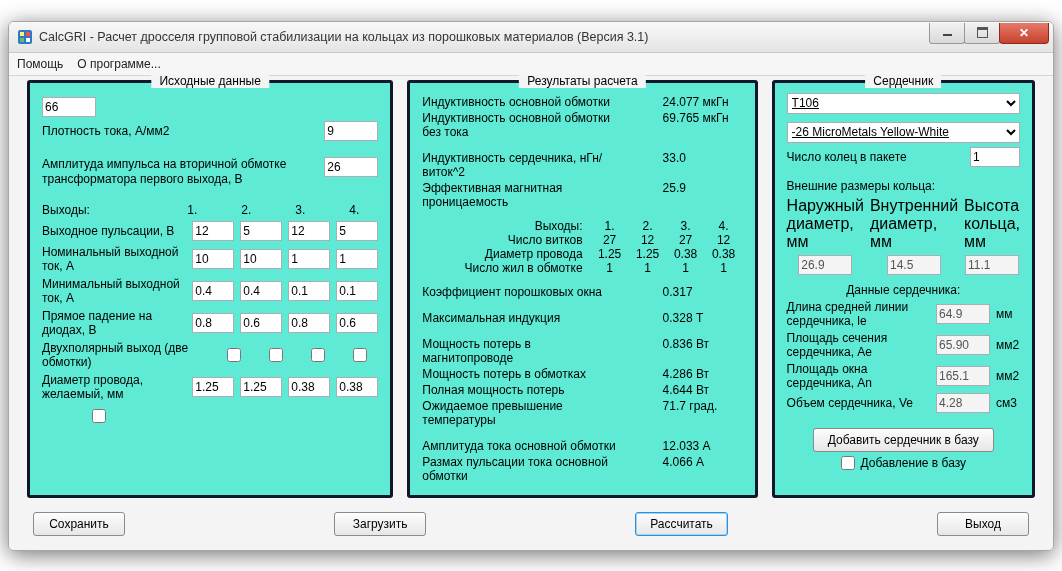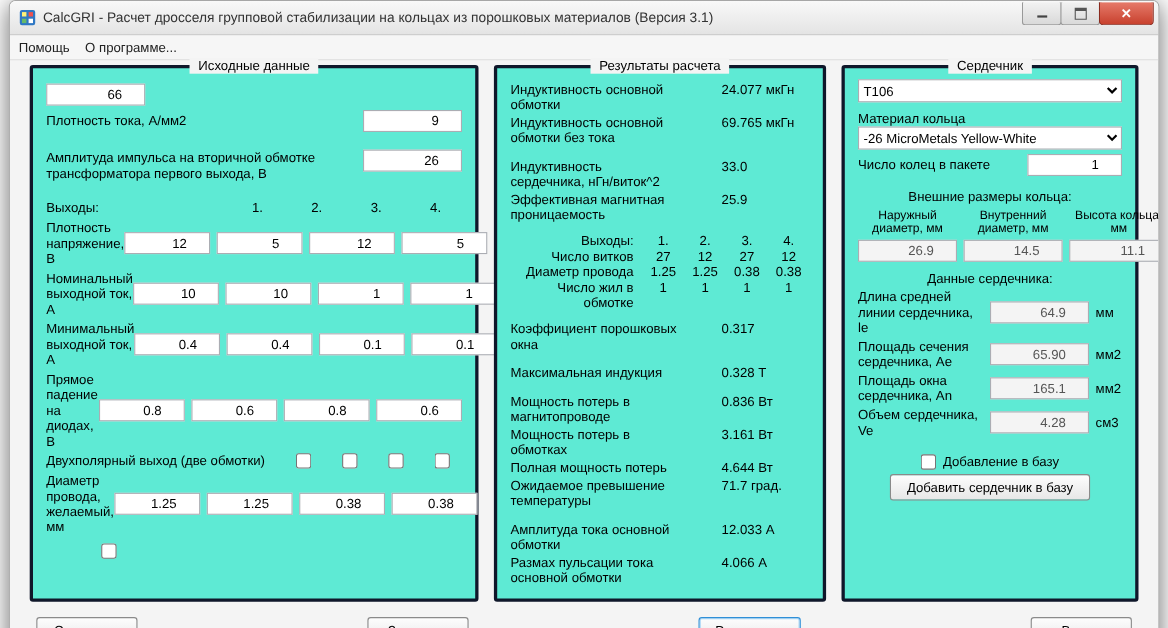--- a/index.html
+++ b/index.html
@@ -17,45 +17,45 @@
   .menubar { height:22px; border-bottom:1px solid #d6d6d6; display:flex; align-items:center; padding:0 8px; gap:14px; background:#f6f6f6; color:#222; }
   .client { padding:4px 18px 14px; background:#f4f4f4; }
   .columns { display:flex; gap:14px; }
   .panel { border:3px solid #0f172a; border-radius:3px; padding:10px 12px 10px; position:relative; background:#5eead4; }
   .panel-title { position:absolute; top:-9px; left:50%; transform:translateX(-50%); background:#f4f4f4; padding:0 8px; color:#000; }
   .col1 { width:378px; }
   .col2 { width:360px; }
   .col3 { width:240px; }
   .row { display:flex; align-items:center; margin:4px 0; }
   .lbl { flex:1; }
-  input.txt { width:48px; height:18px; border:1px solid #abadb3; background:#fff; text-align:right; font:inherit; padding:0 20px; }
+  input.txt { width:48px; height:18px; border:1px solid #abadb3; background:#fff; text-align:left; font:inherit; padding:0 2px; }
   input.txt.ro { background:#f4f4f4; color:#555; }
   input.chk { width:14px; height:14px; margin:0; }
   .grid-hdr { display:flex; }
   .grid-hdr .lbl { flex:1; }
   .cells { display:flex; gap:6px; }
   .cells span.h { width:48px; text-align:center; }
   .cells input.txt { width:36px; }
   .cells .chkwrap { width:36px; display:flex; justify-content:center; }
   .spacer { height:8px; }
   .chk-row { display:flex; align-items:center; gap:6px; margin:8px 0 0 50px; }
 
   .results-line { display:flex; margin:2px 0;gap:40px; }
   .results-line .k { flex:1; }
   .results-line .v { width:80px; }
   .res-cells { display:flex; }
   .res-cells span { width:38px; text-align:center; }
   .res-cells .lead { flex:1; text-align:right; padding-right:8px; }
 
-  select { width:100%; height:21px; border:1px solid #abadb3; background:#fff; font:inherit; }
+  select { width:100%; height:21px; border:1px solid #abadb3; background:#fff; font:inherit;text-decoration:underline; }
   .inline-right input.txt { width:44px; }
 
   .ext-sizes { display:flex; justify-content:space-between; gap:6px; margin:4px 0 8px; }
   .ext-col { display:flex; flex-direction:column; align-items:center; gap:4px; }
-  .ext-col span { text-align:center; font-size:11px; }
+  .ext-col span { text-align:left; font-size:16px; }
 
   .core-line { display:flex; align-items:center; margin:3px 0; gap:6px; }
   .core-line .k { flex:1; }
   .core-line input.txt { width:48px; }
   .core-line .u { width:24px; }
 
   .bot-btns { display:flex; justify-content:space-between; margin-top:14px; padding:0 6px;gap:36px; }
   button.ui { min-width:92px; height:24px; background:linear-gradient(#fdfdfd,#e7e7e7); border:1px solid #8a8a8a; border-radius:3px; font:inherit; padding:0 14px; }
   button.ui.primary { border:1px solid #2f8fd7; box-shadow:0 0 0 1px #9ed2f6 inset; }
 </style>
@@ -112,21 +112,21 @@
           <span class="lbl">Выходы:</span>
           <div class="cells">
             <span class="h">1.</span>
             <span class="h">2.</span>
             <span class="h">3.</span>
             <span class="h">4.</span>
           </div>
         </div>
 
         <div class="row">
-          <span class="lbl">Плотность напряжение, В</span>
+          <span class="lbl">Выходное пульсации, В</span>
           <div class="cells">
             <input class="txt" value="12" style="">
             <input class="txt" value="5" style="">
             <input class="txt" value="12" style="">
             <input class="txt" value="5" style="">
           </div>
         </div>
         <div class="row">
           <span class="lbl">Номинальный выходной ток, А</span>
           <div class="cells">
@@ -247,21 +247,21 @@
             <span class="k">Максимальная индукция</span>
             <span class="v">0.328 Т</span>
           </div>
         <div class="spacer"></div>
         <div class="results-line">
             <span class="k">Мощность потерь в магнитопроводе</span>
             <span class="v">0.836 Вт</span>
           </div>
         <div class="results-line">
             <span class="k">Мощность потерь в обмотках</span>
-            <span class="v">3.161 Вт</span>
+            <span class="v">4.286 Вт</span>
           </div>
         <div class="results-line">
             <span class="k">Полная мощность потерь</span>
             <span class="v">4.644 Вт</span>
           </div>
         <div class="results-line">
             <span class="k">Ожидаемое превышение температуры</span>
             <span class="v">71.7 град.</span>
           </div>
         <div class="spacer"></div>
@@ -273,29 +273,28 @@
             <span class="k">Размах пульсации тока основной обмотки</span>
             <span class="v">4.066 А</span>
           </div>
       </div>
 
       <div class="panel col3">
         <span class="panel-title">Сердечник</span>
 
         <select><option>T106</option></select>
         <div class="spacer"></div>
-        <div>Материал кольца</div>
         <select><option>-26 MicroMetals Yellow-White</option></select>
         <div class="row inline-right">
           <span class="lbl">Число колец в пакете</span>
           <input class="txt" value="1" style="">
         </div>
 
         <div class="spacer"></div>
-        <div style="text-align:center">Внешние размеры кольца:</div>
+        <div style="">Внешние размеры кольца:</div>
         <div class="ext-sizes">
           <div class="ext-col">
               <span>Наружный диаметр, мм</span>
               <input class="txt ro" readonly="" value="26.9" style="">
             </div>
           <div class="ext-col">
               <span>Внутренний диаметр, мм</span>
               <input class="txt ro" readonly="" value="14.5" style="">
             </div>
           <div class="ext-col">
@@ -320,26 +319,26 @@
             <input class="txt ro" readonly="" value="165.1" style="">
             <span class="u">мм2</span>
           </div>
         <div class="core-line">
             <span class="k">Объем сердечника, Ve</span>
             <input class="txt ro" readonly="" value="4.28" style="">
             <span class="u">см3</span>
           </div>
 
         <div class="spacer"></div>
+        <div class="row" style="justify-content:center">
+          <button class="ui">Добавить сердечник в базу</button>
+        </div>
         <div class="row" style="justify-content:center; gap:6px">
           <input type="checkbox" class="chk" style="">
           <span>Добавление в базу</span>
-        </div>
-        <div class="row" style="justify-content:center">
-          <button class="ui">Добавить сердечник в базу</button>
         </div>
       </div>
 
     </div>
 
     <div class="bot-btns">
       <button class="ui">Сохранить</button>
       <button class="ui">Загрузить</button>
       <button class="ui primary">Рассчитать</button>
       <button class="ui">Выход</button>

